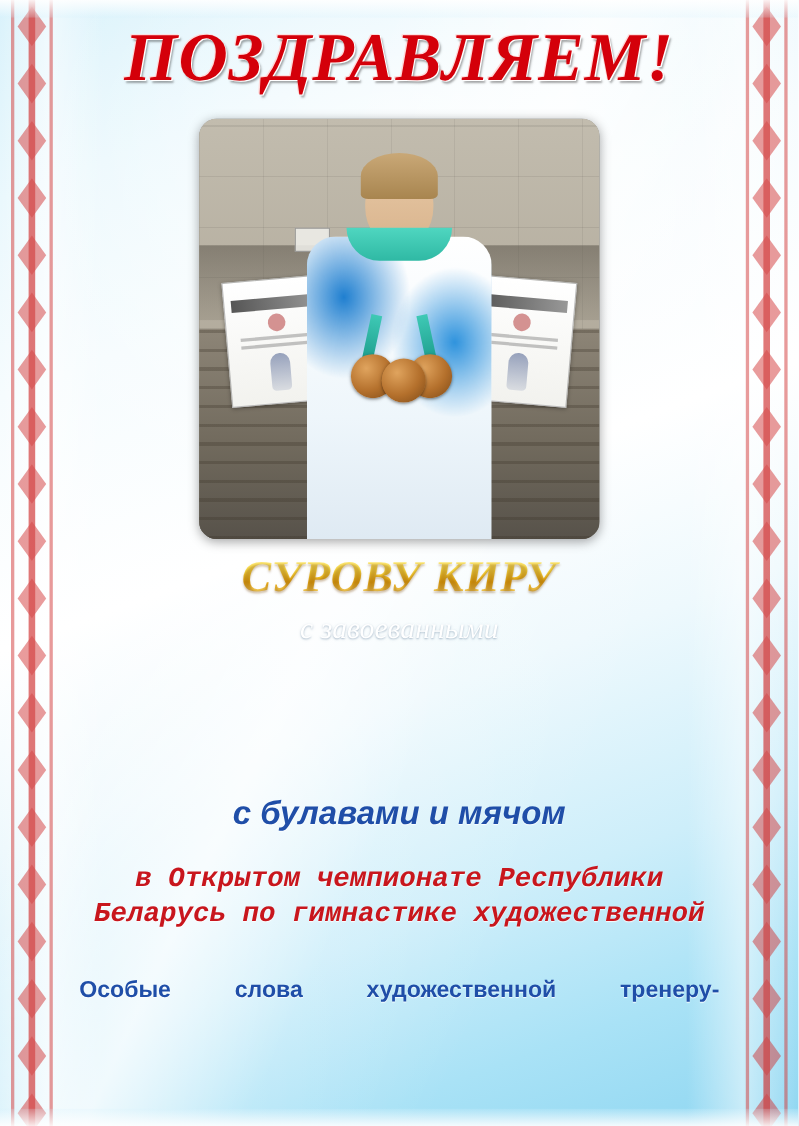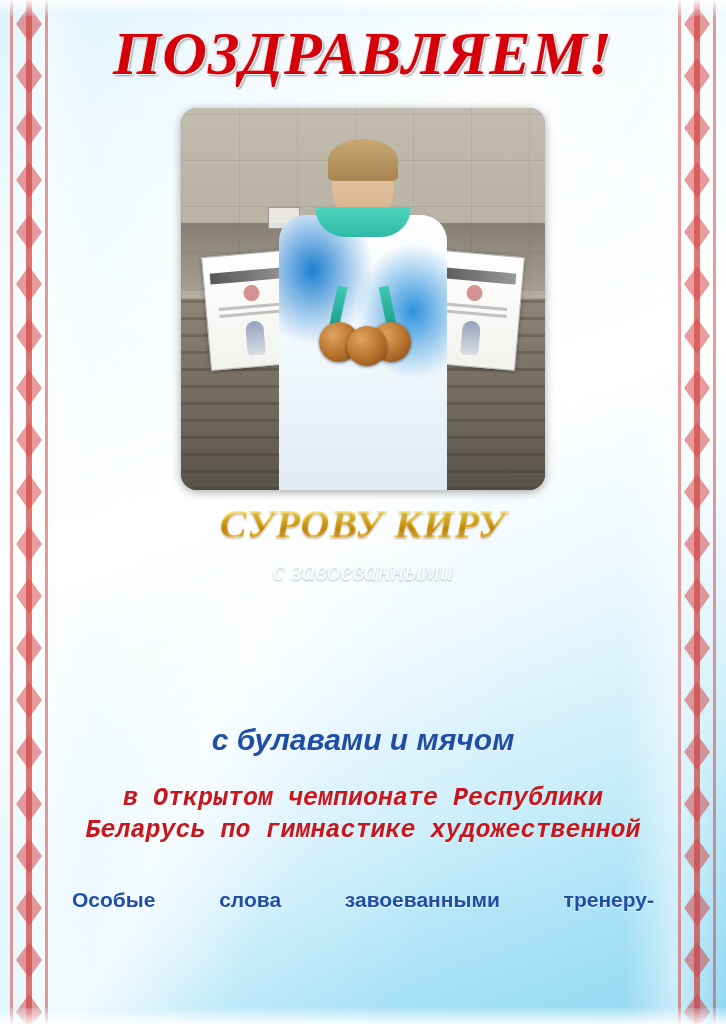--- a/index.html
+++ b/index.html
@@ -422,17 +422,17 @@
     <div class="line white-italic" style="top:556px;">с завоеванными</div>
 
 
 
     <div class="line blue-bold" style="top:723px;">с булавами и мячом</div>
 
     <div class="line red-bold" style="top:784px;">в Открытом чемпионате Республики</div>
     <div class="line red-bold" style="top:816px;">Беларусь по гимнастике художественной</div>
 
     <div class="thanks" style="top:885px;">
-      <span class="l1">Особые слова завоеванными тренеру-</span>
+      <span class="l1">Особые слова художественной тренеру-</span>
     </div>
 
   </div>
 </div>
 
 </body></html>

